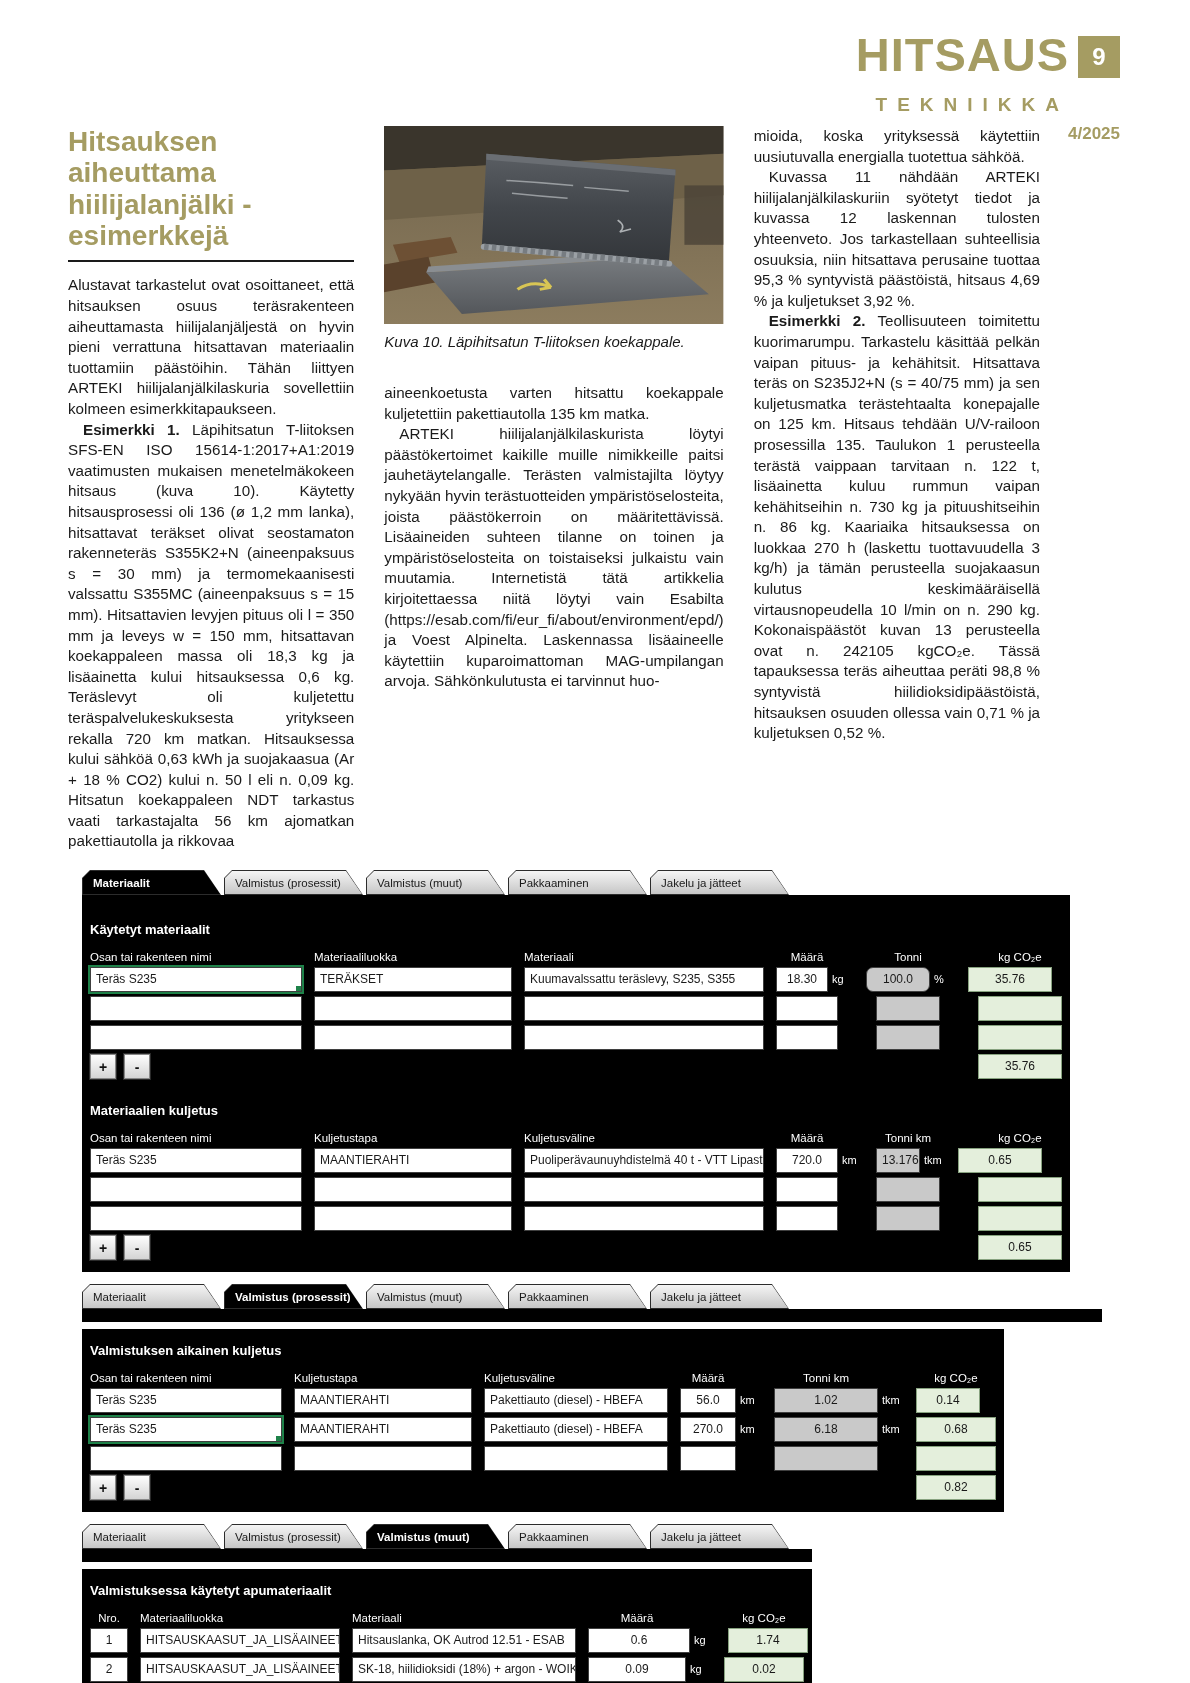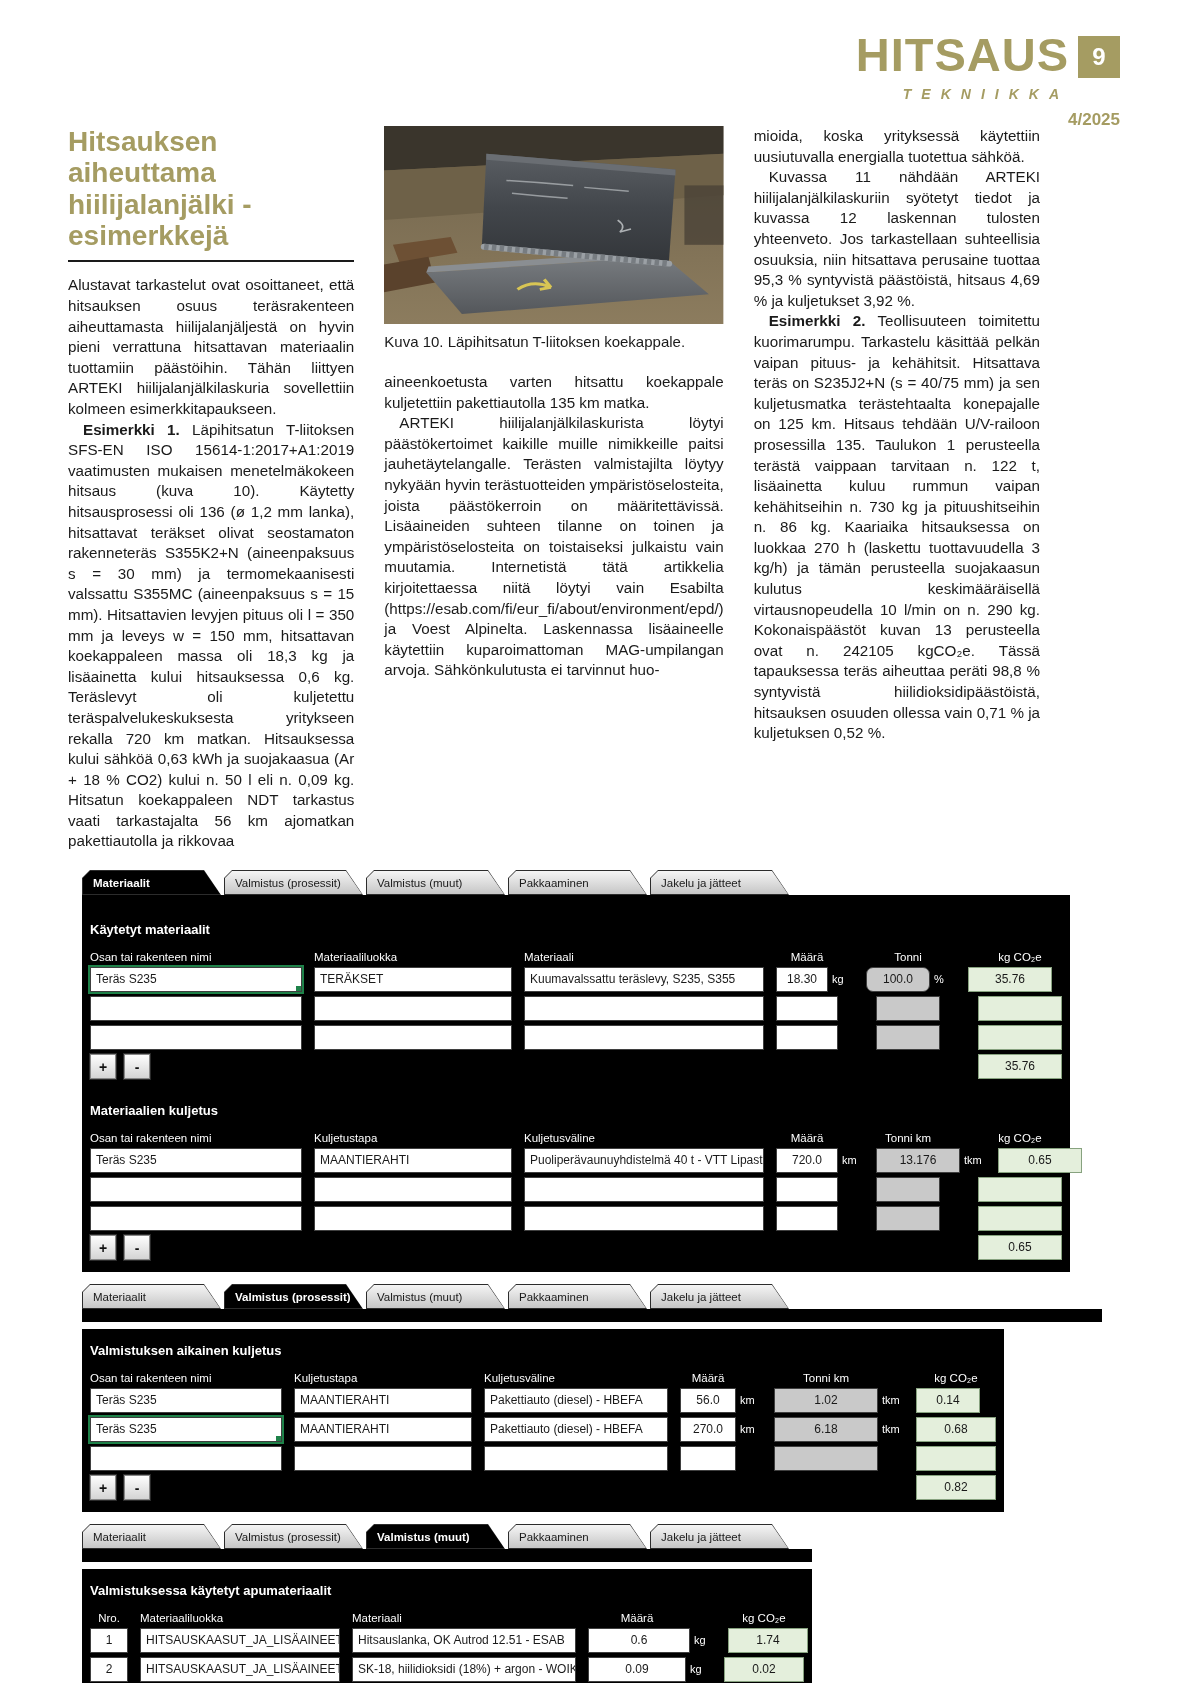--- a/index.html
+++ b/index.html
@@ -5,34 +5,34 @@
   * { margin:0; padding:0; box-sizing:border-box; }
   html,body { width:1190px; }
   body {
     position:relative; width:1190px; height:1683px; background:#fff; overflow:hidden;
     font-family:"Liberation Sans","DejaVu Sans",sans-serif; color:#1a1a1a;
   }
   
   .masthead { position:absolute; top:36px; right:70px; text-align:right; }
   .masthead .row1 { display:flex; align-items:flex-start; justify-content:flex-end; gap:9px; }
   .logo-text { color:var(--gold); font-weight:bold; font-size:47px; line-height:0.82; letter-spacing:1px; }
-  .logo-sub  { color:var(--gold); font-weight:bold; font-size:14px; letter-spacing:10px; margin-top:11px; white-space:nowrap;font-style:italic; }
+  .logo-sub  { color:var(--gold); font-weight:bold; font-size:19px; letter-spacing:10px; margin-top:19px; white-space:nowrap; }
   .logo-box  { width:42px; height:42px; background:var(--gold); color:#fff; font-weight:bold; font-size:24px;
                display:flex; align-items:center; justify-content:center; }
   .issue { color:var(--gold); font-weight:bold; font-size:17px; margin-top:8px; }
   :root { --gold:#a59c62; }
   
   .content { padding-top:126px; margin-left:68px; width:972px; }
   .columns { display:grid; grid-template-columns:repeat(3,1fr); column-gap:30px; }
   h1.title { color:var(--gold); font-size:28px; line-height:1.12; font-weight:bold; }
   .title-rule { border:none; border-top:2px solid #1a1a1a; margin:9px 0 13px; }
   .col p { font-size:15.2px; line-height:20.6px; text-align:justify; }
   .col p.indent { text-indent:15px; }
   .photo { width:100%; height:198px; display:block; }
-  .photo-caption { font-size:15px; margin:9px 0 22px; }
+  .photo-caption { font-style:italic; font-size:15px; margin:9px 0 33px; }
   
   .calculator { margin:18px 0 0 82px; }
   .calc-group { margin-bottom:12px; }
   .tab-bar { display:flex; height:25px;align-items:center; }
   .tab { position:relative; width:139px; height:25px; margin-right:3px; background:#2c2c2c;
          clip-path:polygon(0 100%,0 8px,8px 0,calc(100% - 17px) 0,100% 100%); cursor:pointer; }
   .tab-inner { position:absolute; inset:1px; clip-path:polygon(0 100%,0 7px,7px 0,calc(100% - 16px) 0,100% 100%);
                background:linear-gradient(#f5f5f5,#c6c6c6); display:flex; align-items:center; padding-left:10px; }
   .tab.active .tab-inner { background:#000; color:#fff; }
   .tab.active .tab-label { font-weight:bold; }
@@ -294,21 +294,21 @@
               <div class="cell input" style="width: 198px;">MAANTIERAHTI</div>
             </div>
             <div class="colwrap">
               <div class="cell input" style="width: 240px;">Puoliperävaunuyhdistelmä 40 t - VTT Lipasto</div>
             </div>
             <div class="colwrap">
               <div class="cell input center" style="width: 62px;">720.0</div>
               <div class="unit">km</div>
             </div>
             <div class="colwrap">
-              <div class="cell gray center" style="width: 84px;">13.176</div>
+              <div class="cell gray center" style="width: 44px;">13.176</div>
               <div class="unit">tkm</div>
             </div>
             <div class="colwrap">
               <div class="cell green center" style="width: 84px;">0.65</div>
             </div>
           </div>
           <div class="row">
             <div class="colwrap">
               <div class="cell input" style="width: 212px;"></div>
             </div>

